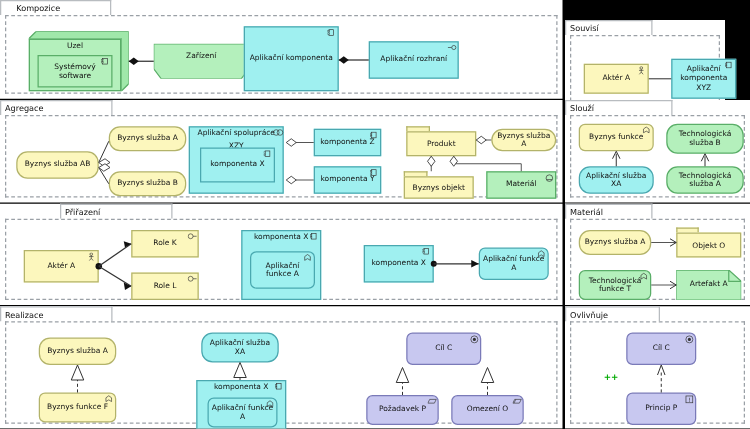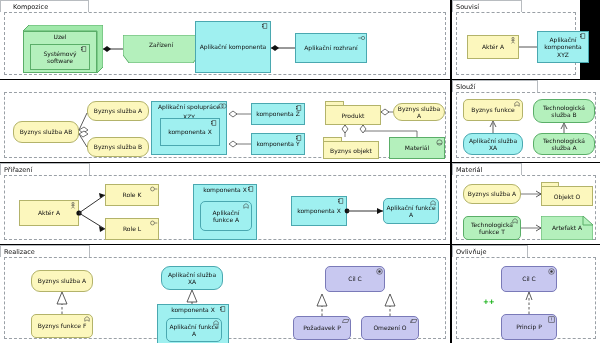--- a/index.html
+++ b/index.html
@@ -121,21 +121,21 @@
 
       <svg class="ov" width="442" height="67">
         <line x1="98" y1="36" x2="118" y2="36" stroke="#333" stroke-width="1"></line>
         <polygon points="98,36 102,33 106,36 102,39" fill="#111"></polygon>
         <line x1="266" y1="35" x2="290" y2="35" stroke="#333" stroke-width="1"></line>
         <polygon points="266,35 270,32 274,35 270,38" fill="#111"></polygon>
       </svg>
     </div>
   </div>
 
-  <div class="panel" style="left:452px;top:0;width:128px;height:79px;">
+  <div class="panel" style="left:452px;top:16px;width:128px;height:79px;">
     <div class="ptab" style="width:70px;">Souvisí</div>
     <div class="pbody">
       <div class="node rect yellow" style="left:10px;top:22px;width:52px;height:24px;">
         <span>Aktér A</span>
         <span class="ico">
           <svg width="6" height="7" viewBox="0 0 8 9">
               <circle cx="4" cy="1.6" r="1.4" fill="none" stroke="#333" stroke-width="0.7"></circle>
               <line x1="4" y1="3" x2="4" y2="6" stroke="#333" stroke-width="0.7"></line>
               <line x1="1.6" y1="4.2" x2="6.4" y2="4.2" stroke="#333" stroke-width="0.7"></line>
               <line x1="4" y1="6" x2="2" y2="8.4" stroke="#333" stroke-width="0.7"></line>
@@ -153,20 +153,21 @@
             </svg>
         </span>
       </div>
       <svg class="ov" width="140" height="67">
         <line x1="62" y1="34" x2="80" y2="34" stroke="#555" stroke-width="1"></line>
       </svg>
     </div>
   </div>
 
   <div class="panel" style="left:0;top:80px;width:450px;height:82px;">
+    <div class="ptab" style="width:90px;">Agregace</div>
     <div class="pbody">
 
       <div class="node round yellow rect" style="left:8px;top:28px;width:66px;height:22px;">
         <span>Byznys služba AB</span>
       </div>
       <div class="node round yellow rect" style="left:82px;top:8px;width:62px;height:20px;">
         <span>Byznys služba A</span>
       </div>
       <div class="node round yellow rect" style="left:82px;top:44px;width:62px;height:20px;">
         <span>Byznys služba B</span>
@@ -276,21 +277,21 @@
       <svg class="ov" width="140" height="70">
         <line x1="36" y1="40" x2="36" y2="30" stroke="#333" stroke-width="0.8"></line>
         <polyline points="33,34 36,28 39,34" fill="none" stroke="#333" stroke-width="0.8"></polyline>
         <line x1="107" y1="40" x2="107" y2="32" stroke="#333" stroke-width="0.8"></line>
         <polyline points="104,36 107,30 110,36" fill="none" stroke="#333" stroke-width="0.8"></polyline>
       </svg>
     </div>
   </div>
 
   <div class="panel" style="left:0;top:163px;width:450px;height:81px;">
-    <div class="ptab" style="width:90px;">Přiřazení</div>
+    <div class="ptab" style="width:90px;margin-left:48px;">Přiřazení</div>
     <div class="pbody">
 
       <div class="node rect yellow" style="left:14px;top:24px;width:60px;height:26px;">
         <span>Aktér A</span>
         <span class="ico">
           <svg width="6" height="7" viewBox="0 0 8 9">
               <circle cx="4" cy="1.6" r="1.4" fill="none" stroke="#333" stroke-width="0.7"></circle>
               <line x1="4" y1="3" x2="4" y2="6" stroke="#333" stroke-width="0.7"></line>
               <line x1="1.6" y1="4.2" x2="6.4" y2="4.2" stroke="#333" stroke-width="0.7"></line>
               <line x1="4" y1="6" x2="2" y2="8.4" stroke="#333" stroke-width="0.7"></line>

